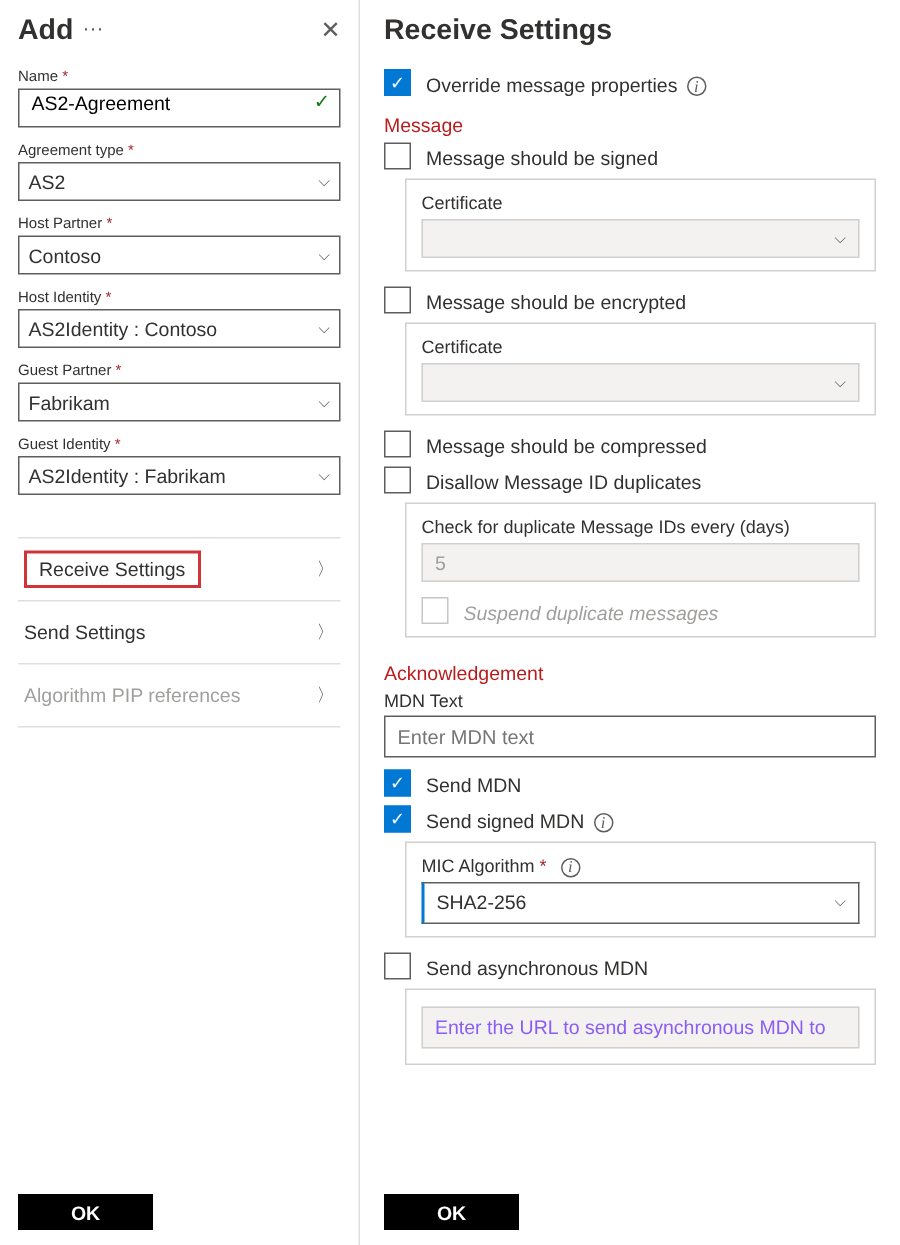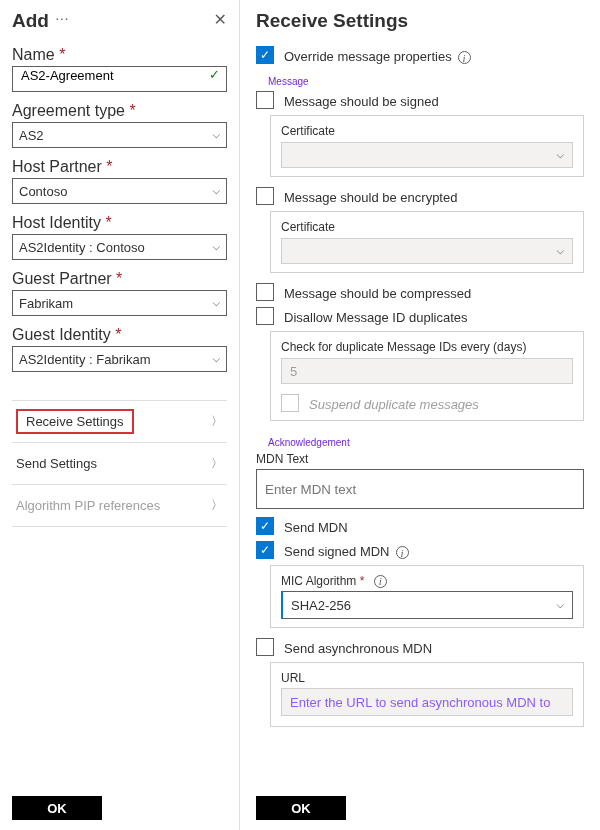--- a/index.html
+++ b/index.html
@@ -4,46 +4,46 @@
 <style>
   * { box-sizing: border-box; font-family: "Segoe UI", Arial, sans-serif; }
   body { margin: 0; padding: 0; width: 600px; height: 830px; background: #fff; display: flex; font-size: 13px; color: #323130; }
   .left-panel { width: 240px; border-right: 1px solid #e1dfdd; display: flex; flex-direction: column; padding: 10px 12px; position: relative; }
   .right-panel { flex: 1; display: flex; flex-direction: column; padding: 10px 16px; position: relative; }
   .panel-header { display: flex; align-items: flex-start; margin-bottom: 14px; }
   .panel-title { font-size: 19px; font-weight: 600; }
   .close-x { margin-left: auto; font-size: 16px; cursor: pointer; color: #605e5c; }
   .ellipsis { margin-left: 6px; color: #605e5c; font-size: 14px; }
   .field-group { margin-bottom: 10px; }
-  .field-label { font-size: 16px; color: #323130; margin-bottom: 2px; display: block; }
+  .field-label { font-size: 10px; color: #323130; margin-bottom: 2px; display: block; }
   .req { color: #a4262c; }
   .text-input, .select { width: 100%; height: 26px; border: 1px solid #605e5c; background: #fff; padding: 12px 6px; font-size: 13px; position: relative; }
   .select { display: flex; align-items: center; justify-content: space-between; cursor: pointer; }
   .chev { font-size: 10px; color: #605e5c; }
   .name-row { display: flex; align-items: flex-start; border: 1px solid #605e5c; height: 26px; padding: 0 6px; }
   .name-row input { border: none; outline: none; flex: 1; font-size: 13px; }
   .checkmark-green { color: #107c10; font-size: 13px; }
   .nav-list { margin-top: 18px; border-top: 1px solid #e1dfdd; }
   .nav-item { height: 42px; display: flex; align-items: center; justify-content: space-between; border-bottom: 1px solid #e1dfdd; padding: 0 4px; cursor: pointer; font-size: 13px; color: #323130; }
   .nav-item.disabled { color: #a19f9d; }
   .nav-highlight { border: 2px solid #d13438; padding: 3px 8px; display: inline-block; }
   .chev-right { font-size: 12px; color: #605e5c; }
   .ok-btn { position: absolute; bottom: 10px; left: 12px; background: #000000; color: #fff; border: none; width: 90px; height: 24px; font-size: 13px; font-weight: 600; cursor: pointer; }
   .right-panel .ok-btn { left: 16px; }
-  .section-label { font-size: 10px; color: #6d28d9; margin: 6px 12px 4px; }
+  .section-label { font-size: 13px; color: #b91c1c; margin: 6px 0 4px; }
   .check-row { display: flex; align-items: flex-end; margin-bottom: 6px; }
   .chk { width: 18px; height: 18px; border: 1px solid #605e5c; margin-right: 10px; display: inline-flex; align-items: center; justify-content: center; cursor: pointer; font-size: 12px; flex-shrink: 0; }
   .chk.checked { background: #0078d4; border-color: #0078d4; color: #fff; }
   .chk.checked::after { content: "✓"; }
   .info-icon { font-size: 11px; color: #605e5c; margin-left: 6px; border: 1px solid #605e5c; border-radius: 50%; width: 13px; height: 13px; display: inline-flex; align-items: center; justify-content: center; font-family: serif; font-style: italic; }
   .indented-box { margin-left: 14px; border: 1px solid #d2d0ce; padding: 8px 10px; margin-bottom: 10px; }
   .disabled-select { background: #f3f2f1; border: 1px solid #d2d0ce; height: 26px; display: flex; align-items: center; justify-content: flex-end; padding: 0 8px; color: #a19f9d; margin-top: 4px; }
   .disabled-input { background: #f3f2f1; border: 1px solid #d2d0ce; height: 26px; padding: 0 8px; color: #a19f9d; margin-top: 4px; display: flex; align-items: center; }
   .sub-label { font-size: 12px; color: #323130; }
-  .mdn-input { width: 100%; height: 40px; border: 1px solid #605e5c; padding: 0 8px; color: #ef4444; margin-top: 3px; margin-bottom: 8px; }
+  .mdn-input { width: 100%; height: 28px; border: 1px solid #605e5c; padding: 0 8px; color: #ef4444; margin-top: 3px; margin-bottom: 8px; }
   .mic-select { height: 28px; border: 1px solid #605e5c; display: flex; align-items: center; justify-content: space-between; padding: 0 8px; margin-top: 3px; border-left: 2px solid #0078d4; }
   .url-input { height: 28px; padding: 0 8px; color: #8b5cf6; background: #f3f2f1; border: 1px solid #d2d0ce; display: flex; align-items: center; margin-top: 3px; }
 </style>
 </head>
 <body>
 
 <div class="left-panel">
   <div class="panel-header">
     <span class="panel-title">Add</span>
     <span class="ellipsis">···</span>
@@ -187,18 +187,17 @@
       <span>SHA2-256</span>
         <span class="chev">⌵</span>
     </div>
   </div>
 
   <div class="check-row">
     <span class="chk"></span>
     <span>Send asynchronous MDN</span>
   </div>
   <div class="indented-box" style="padding-bottom:10px;">
-    <div class="sub-label">URL</div>
     <div class="url-input">Enter the URL to send asynchronous MDN to</div>
   </div>
 
   <button class="ok-btn">OK</button>
 </div>
 
 </body></html>

